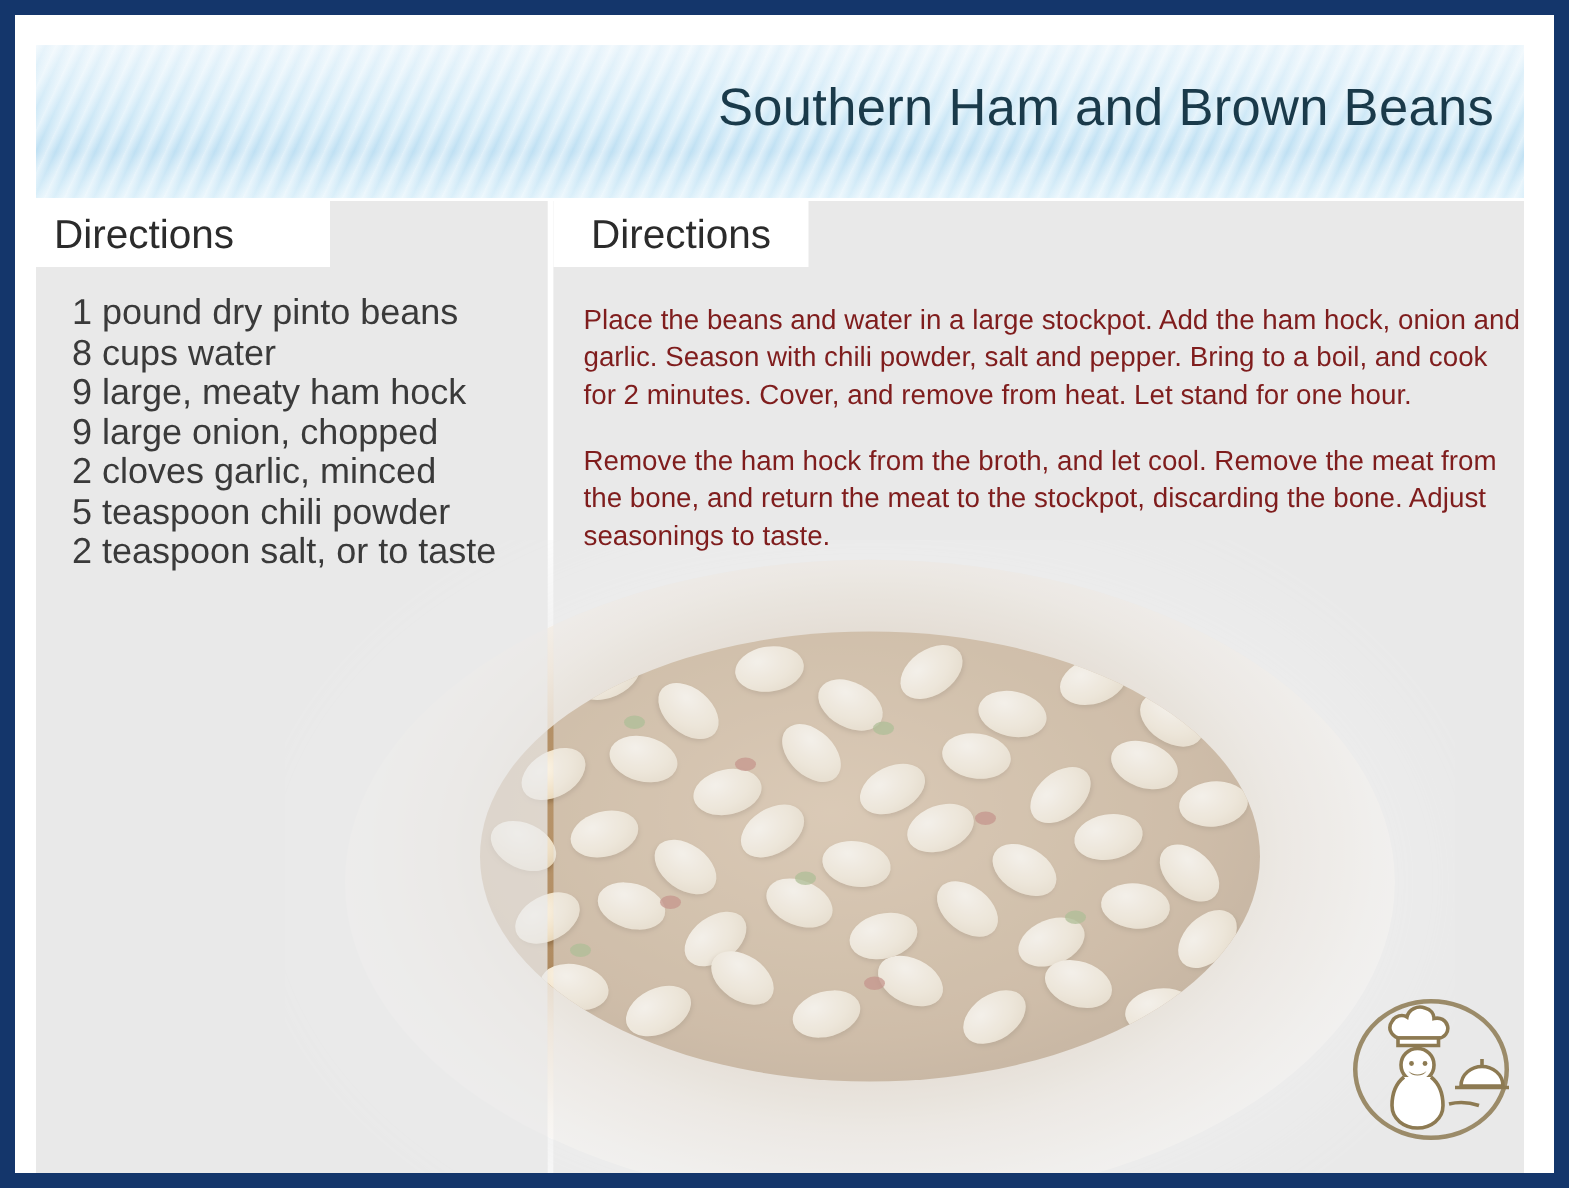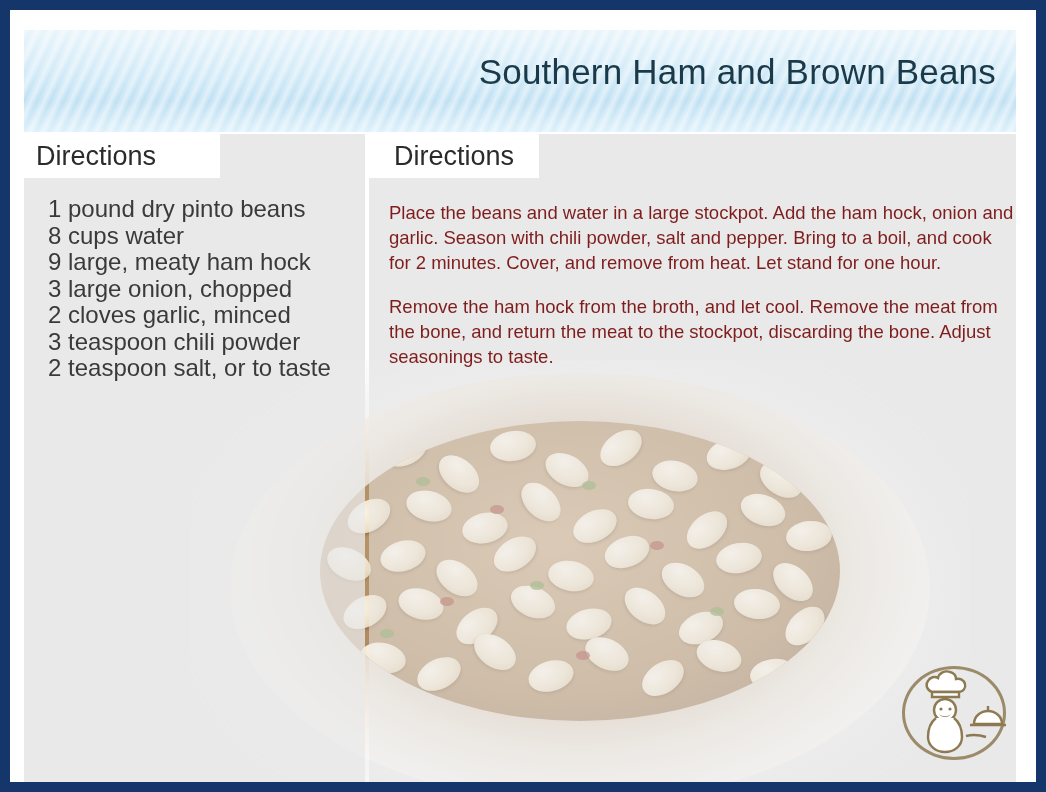--- a/index.html
+++ b/index.html
@@ -266,23 +266,23 @@
     <span>Directions</span>
   </div>
   <div class="col-head head-right" style="left:359px; top:124px;justify-content:center;">
     <span>Directions</span>
   </div>
 
   <div class="ingredients">
       <div>1 pound dry pinto beans</div>
       <div>8 cups water</div>
       <div>9 large, meaty ham hock</div>
-      <div>3 large onion, chopped</div>
+      <div>9 large onion, chopped</div>
       <div>2 cloves garlic, minced</div>
-      <div>3 teaspoon chili powder</div>
+      <div>5 teaspoon chili powder</div>
       <div>2 teaspoon salt, or to taste</div>
     </div>
 
   <div class="directions">
       <p>Place the beans and water in a large stockpot. Add the ham hock, onion and garlic. Season with chili powder, salt and pepper. Bring to a boil, and cook for 2 minutes. Cover, and remove from heat. Let stand for one hour.</p>
       <p>Remove the ham hock from the broth, and let cool. Remove the meat from the bone, and return the meat to the stockpot, discarding the bone. Adjust seasonings to taste.</p>
     </div>
 
   <div class="logo">
     <div class="ring"></div>

